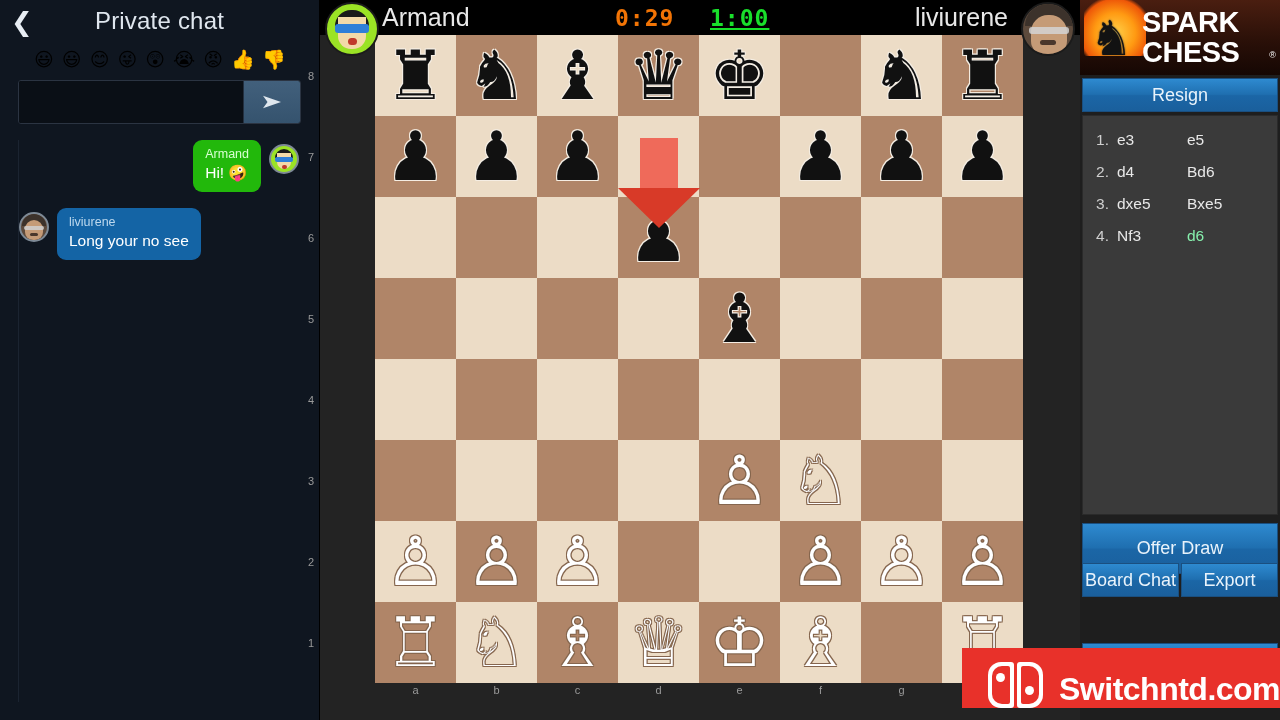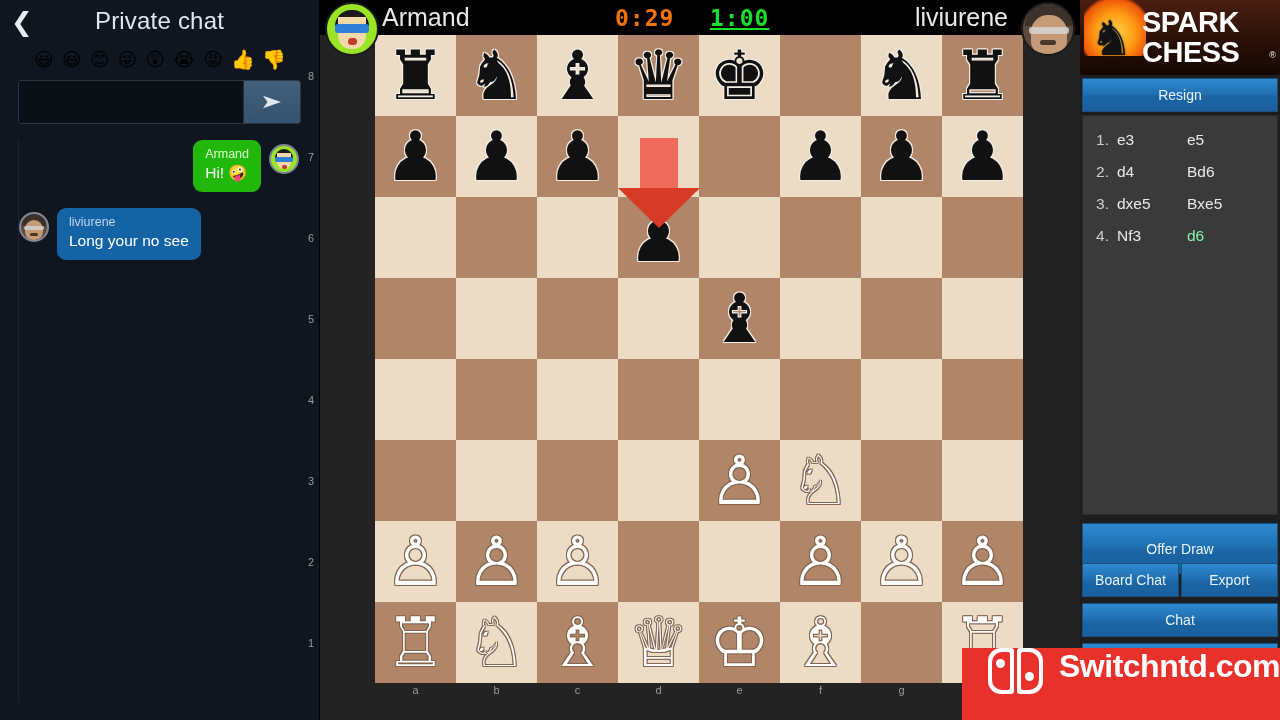--- a/index.html
+++ b/index.html
@@ -206,21 +206,21 @@
   #logo .wm1, #logo .wm2 {
     position: absolute; left: 62px; color: #fff; font-weight: bold;
     font-size: 29px; letter-spacing: -0.5px; font-family: "Liberation Sans", sans-serif;
   }
   #logo .wm1 { top: 6px; }
   #logo .wm2 { top: 36px; }
   #logo .reg { position:absolute; right: 4px; top: 50px; color:#fff; font-size: 9px; }
 
   .btn {
     background: linear-gradient(180deg,#2e8ad0 0%,#1f6fb0 48%,#1b66a6 52%,#1a5f9c 100%);
-    border: 1px solid #1a4f80; color: #e9f3fb; font-size: 14px;
+    border: 1px solid #1a4f80; color: #e9f3fb; font-size: 18px;
     display: flex; align-items: center; justify-content: center; cursor: pointer;
   }
   #resign-btn { position: absolute; left: 2px; top: 78px; width: 196px; height: 34px; }
   #movelist {
     position: absolute; left: 2px; top: 115px; width: 196px; height: 400px;
     background: #3a3a3a; border: 1px solid #2a2a2a; overflow: hidden;
     padding-top: 8px;
   }
   .mv-row { display: flex; height: 32px; align-items: center; font-size: 15.5px; }
   .mv-no { width: 26px; text-align: right; color: #cfcfcf; }
@@ -229,22 +229,22 @@
   .mv-b.hl { color: #e8a317; }
 
   #offer-draw-btn { position: absolute; left: 2px; top: 523px; width: 196px; height: 51px; }
   #board-style-btn { position: absolute; left: 2px; top: 563px; width: 97px; height: 34px; }
   #export-btn      { position: absolute; left: 101px; top: 563px; width: 97px; height: 34px; }
   #chat-btn        { position: absolute; left: 2px; top: 603px; width: 196px; height: 34px; }
   #extra-btn       { position: absolute; left: 2px; top: 643px; width: 196px; height: 34px; }
 
   
   #watermark {
-    position: absolute; left: 962px; top: 648px; width: 318px; height: 72px;
-    background: #e8312a; display: flex; align-items: flex-start; z-index: 30;
+    position: absolute; left: 962px; top: 648px; width: 318px; height: 60px;
+    background: #e8312a; display: flex; align-items: flex-end; z-index: 30;
   }
   #wm-logo {
     width: 56px; height: 46px; margin-left: 26px; position: relative;
     display: flex; gap: 3px;
   }
   #wm-logo .lhalf, #wm-logo .rhalf {
     width: 26px; height: 46px; background: #fff; position: relative;
   }
   #wm-logo .lhalf { border-radius: 13px 3px 3px 13px; }
   #wm-logo .rhalf { border-radius: 3px 13px 13px 3px; }
@@ -536,21 +536,20 @@
         <div class="mv-row">
           <span class="mv-no">4.</span>
           <span class="mv-w">Nf3</span>
           <span class="mv-b hl" style="color: #86efac;">d6</span>
         </div>
       </div>
 
     <div class="btn" id="offer-draw-btn">Offer Draw</div>
     <div class="btn" id="board-style-btn">Board Chat</div>
     <div class="btn" id="export-btn">Export</div>
-    <div class="btn" id="chat-btn">Chat</div>
     <div class="btn" id="extra-btn"></div>
   </div>
 
   <div id="watermark">
     <div id="wm-logo">
       <div class="lhalf"></div>
       <div class="rhalf"></div>
       <div class="ldot"></div>
       <div class="rdot"></div>
     </div>

